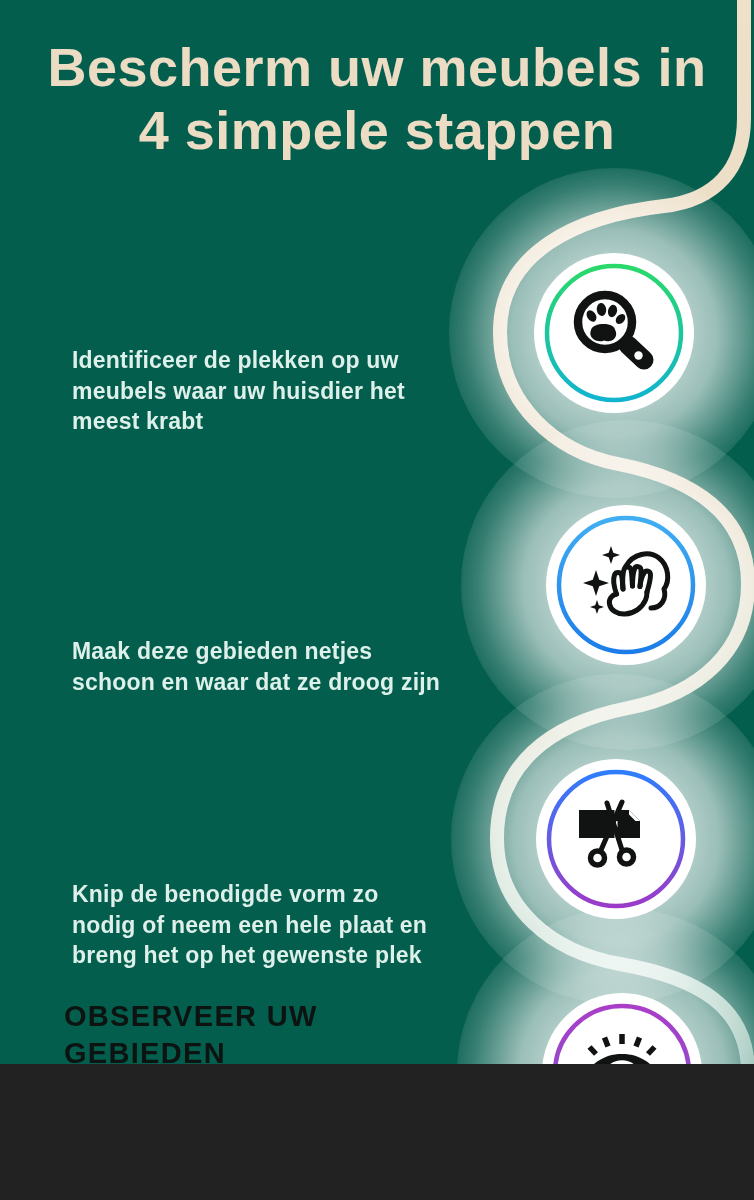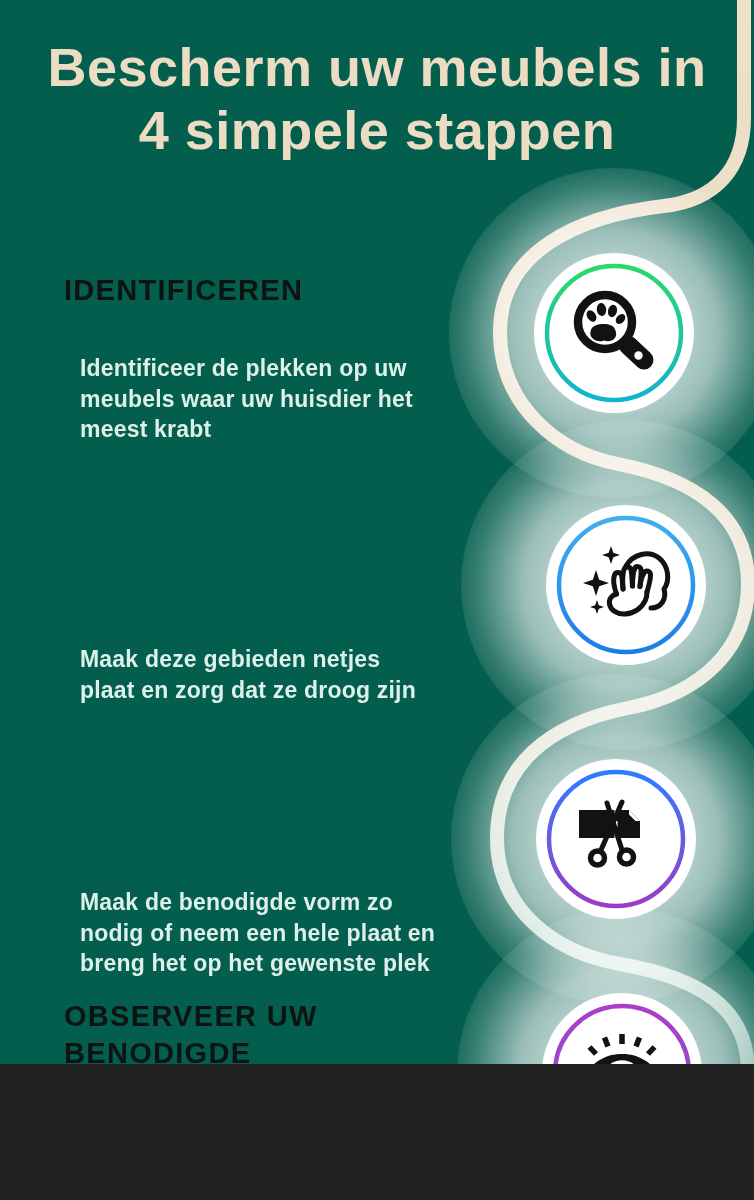--- a/index.html
+++ b/index.html
@@ -13,21 +13,21 @@
     position:absolute;top:36px;left:0;width:754px;margin:0;
     text-align:center;font-size:54px;line-height:1.16;font-weight:800;
     letter-spacing:.5px;color:#eddcc4;white-space:pre-line;z-index:2;
   }
   .step-heading{
     position:absolute;left:64px;width:470px;margin:0;z-index:2;
     font-size:29px;font-weight:700;letter-spacing:1.3px;line-height:1.26;
     color:#0c1310;white-space:pre-line;
   }
   .step-body{
-    position:absolute;left:64px;width:460px;margin:16px;z-index:2;
+    position:absolute;left:64px;width:460px;margin:8px;z-index:2;
     font-size:23px;font-weight:600;letter-spacing:.2px;line-height:1.33;
     color:#def0ea;white-space:pre-line;
   }
   .sh1{top:272px}.sb1{top:337px}
   .sh2{top:533px}.sb2{top:628px}
   .sh3{top:768px}.sb3{top:871px}
   .sh4{top:998px}.sb4{top:1087px}
   .glow{
     position:absolute;width:330px;height:330px;border-radius:50%;z-index:2;
     background:radial-gradient(circle,
@@ -69,34 +69,33 @@
              C 748 650 700 694 628 708
              C 548 724 497 766 497 838
              C 497 908 552 952 620 964
              C 700 978 748 1008 748 1072
              C 748 1138 700 1178 636 1210" fill="none" stroke="url(#lineGrad)" stroke-width="14" stroke-linecap="round" stroke-linejoin="round"></path>
   </svg>
 
   <h1 class="title">Bescherm uw meubels in
 4 simpele stappen</h1>
 
-  <h2 class="step-heading sh1">IDENTIFICEREN</h2>
   <p class="step-body sb1">Identificeer de plekken op uw
 meubels waar uw huisdier het
 meest krabt</p>
 
   <p class="step-body sb2">Maak deze gebieden netjes
-plaat en zorg dat ze droog zijn</p>
-
-  <p class="step-body sb3">Maak de benodigde vorm zo
+schoon en waar dat ze droog zijn</p>
+
+  <p class="step-body sb3">Knip de benodigde vorm zo
 nodig of neem een hele plaat en
 breng het op het gewenste plek</p>
 
   <h2 class="step-heading sh4">OBSERVEER UW
-BENODIGDE</h2>
+GEBIEDEN</h2>
 
   <div class="glow g1"></div>
   <div class="glow g2"></div>
   <div class="glow g3"></div>
   <div class="glow g4"></div>
 
   <div class="badge b1">
     <svg class="ring" width="164" height="164" viewBox="0 0 164 164">
       <defs>
         <linearGradient id="rg1" x1="0" y1="0" x2="0" y2="1">

